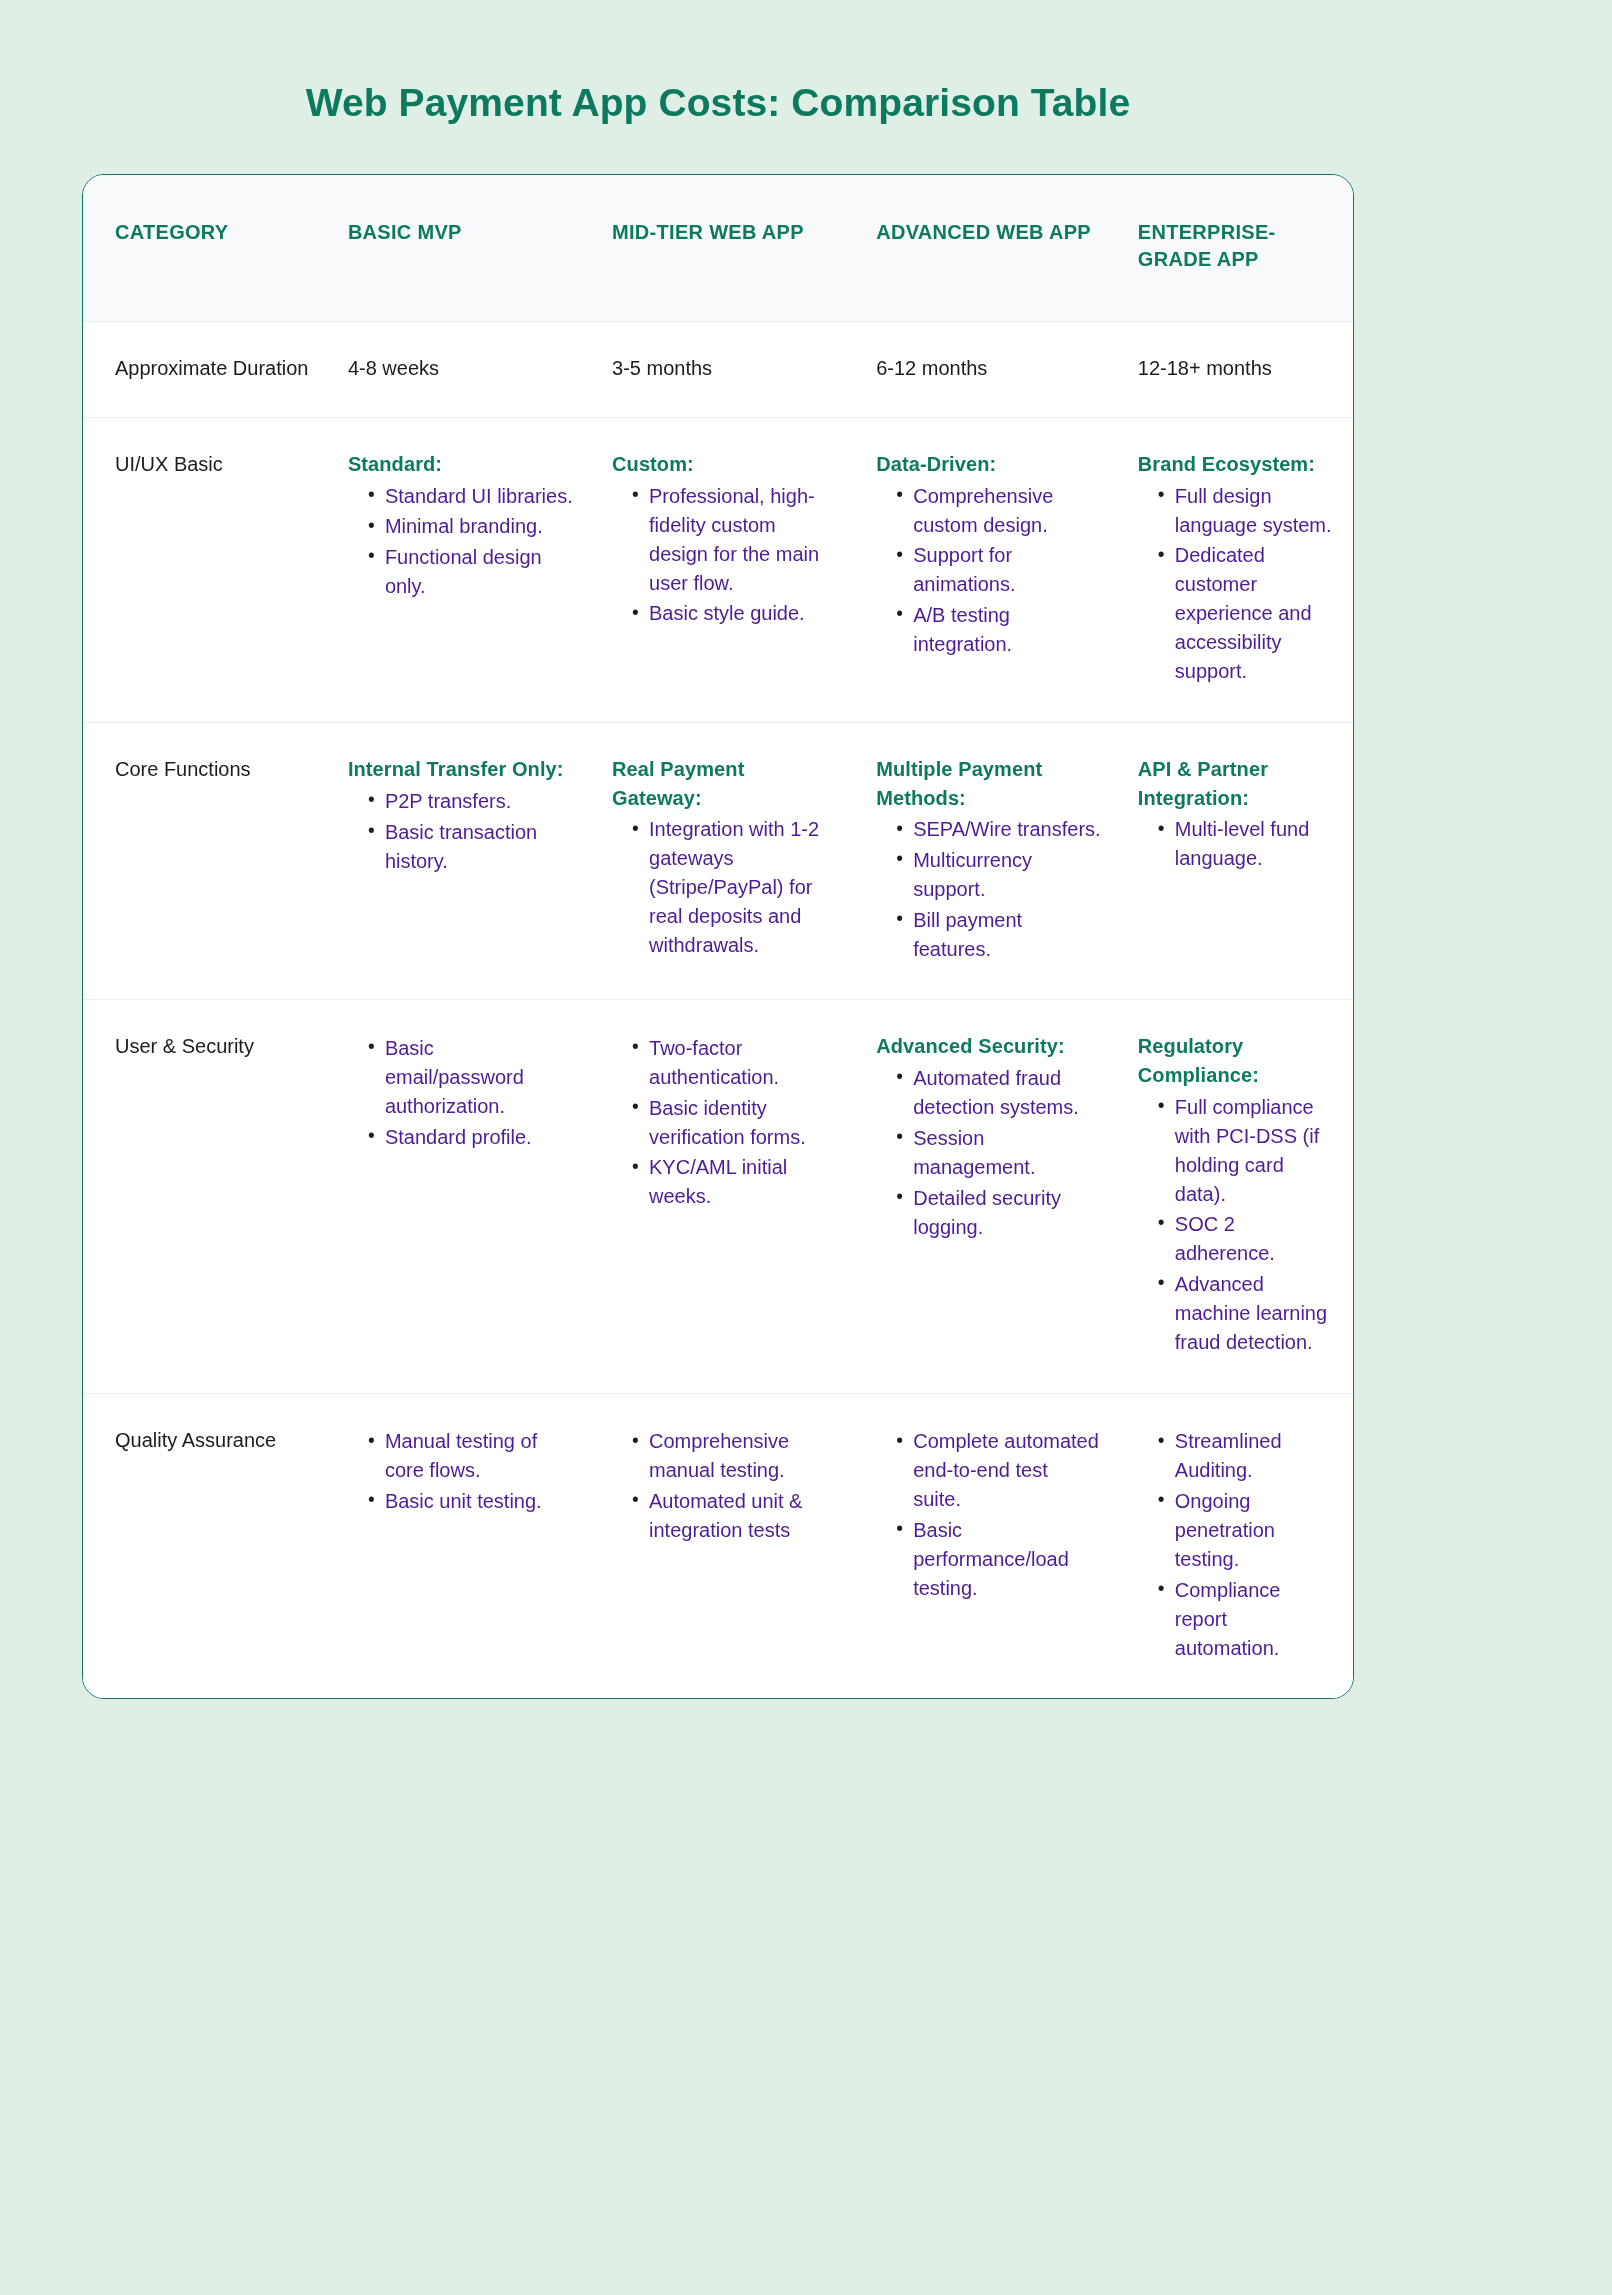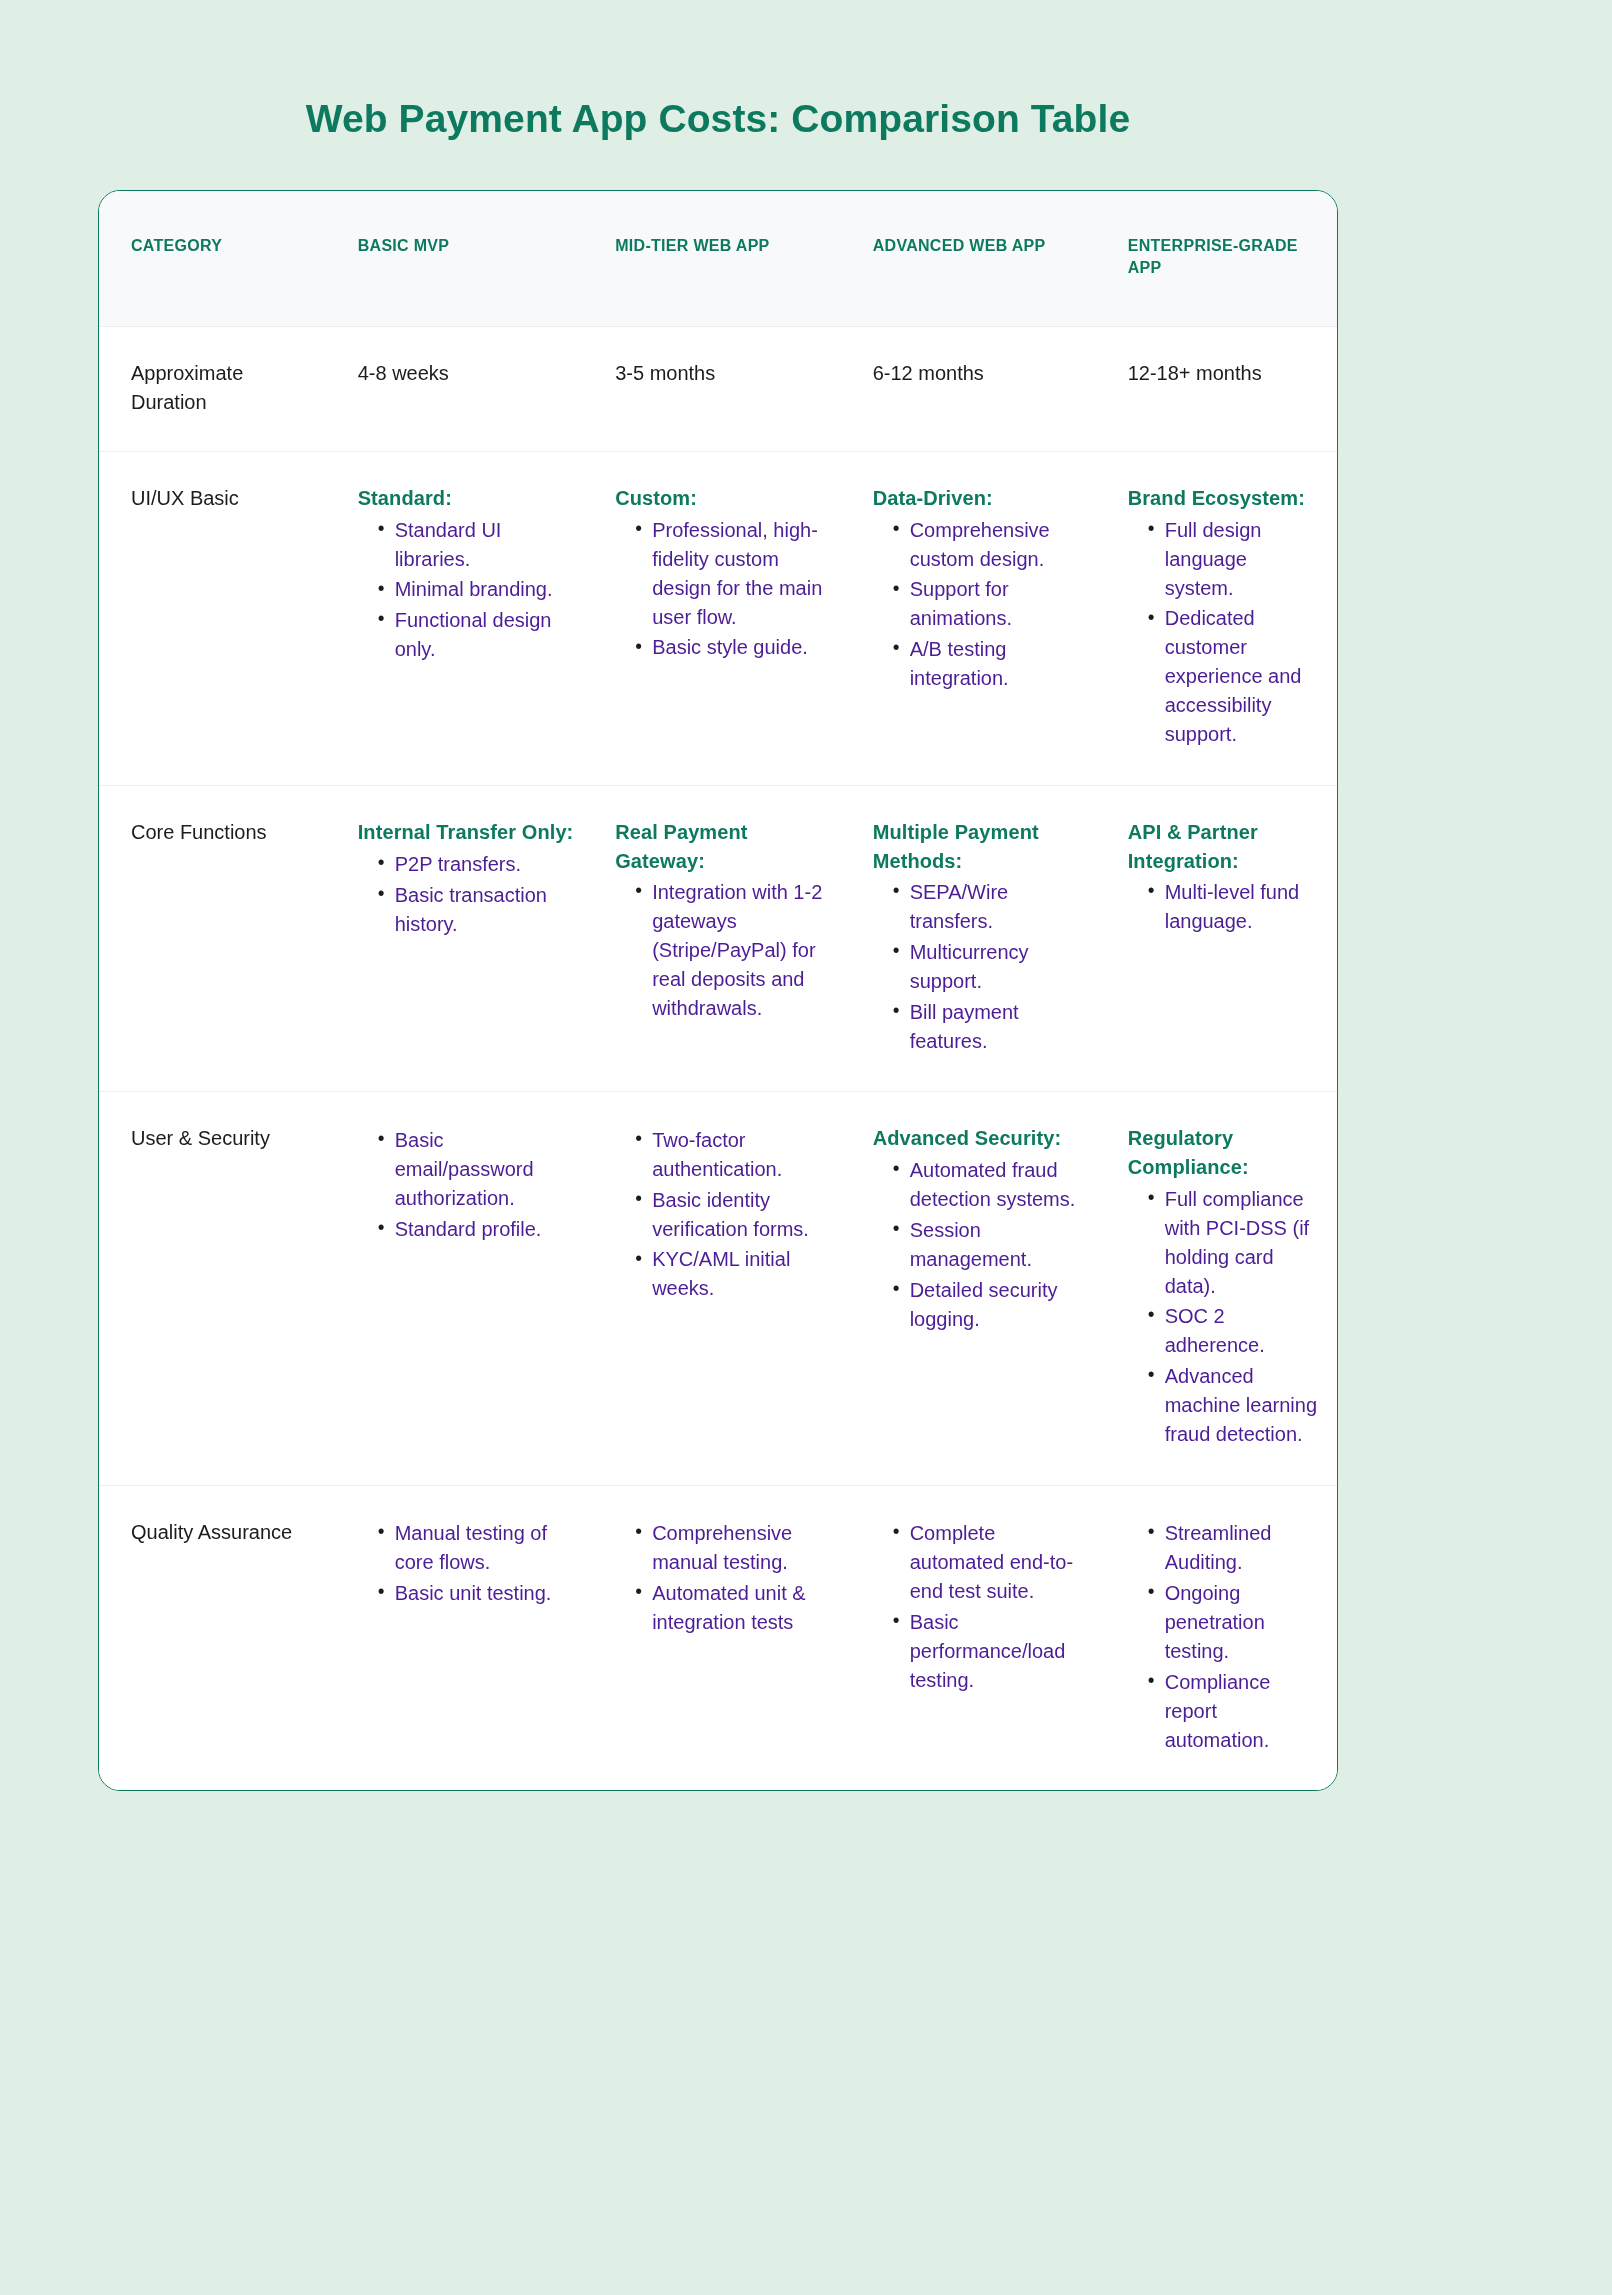--- a/index.html
+++ b/index.html
@@ -11,21 +11,21 @@
     width: 1612px;
     min-height: 2295px;
     background: #e0efe6;
     font-family: "Liberation Sans", sans-serif;
     -webkit-font-smoothing: antialiased;
   }
 
   .page {
     width: 1436px;
     min-height: 2295px;
-    padding: 16px;
+    padding: 0;
     position: relative;
   }
 
   .page-title {
     text-align: center;
     color: #0d7a5f;
     font-size: 39px;
     font-weight: bold;
     letter-spacing: 0.1px;
     padding-top: 80px;
@@ -44,21 +44,21 @@
 
   table.cmp {
     width: 100%;
     border-collapse: collapse;
     table-layout: fixed;
   }
 
   table.cmp thead th {
     background: #f8f9fb;
     color: #0d7a5f;
-    font-size: 16px;
+    font-size: 20px;
     font-weight: bold;
     text-align: left;
     vertical-align: top;
     padding: 44px 18.5px 47px 18.5px;
     line-height: 1.38;
     letter-spacing: 0.3px;
     border-bottom: 0.8px solid #eceef1;
   }
 
   table.cmp thead th.col-cat { padding-left: 32px; }

